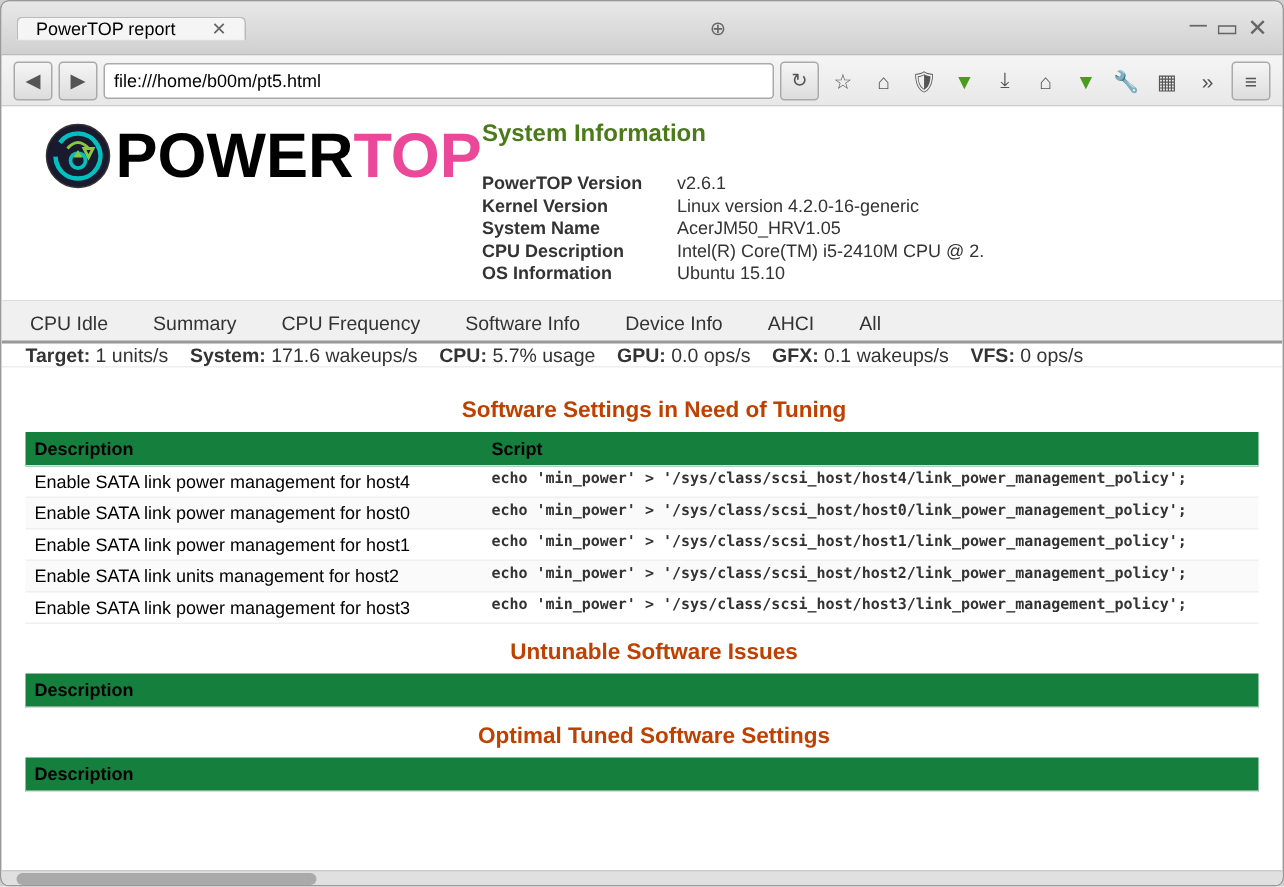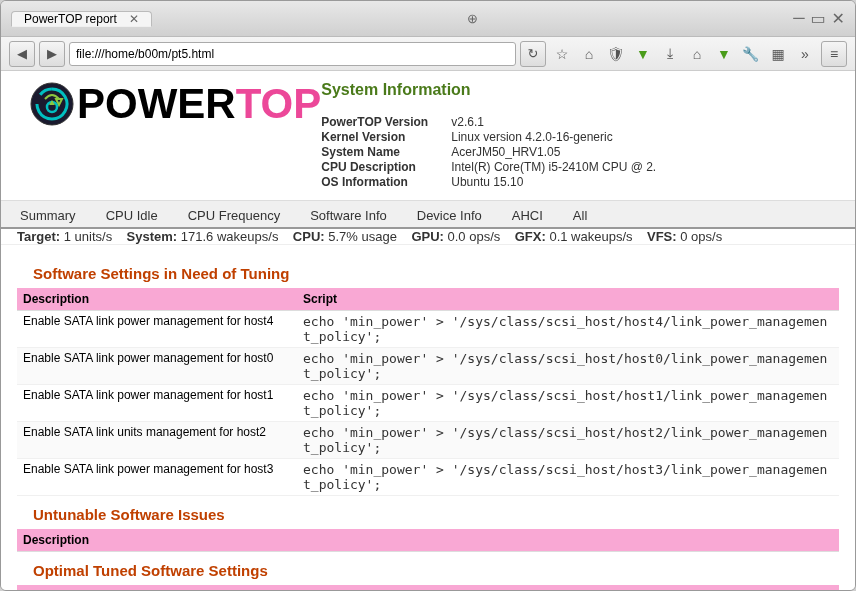--- a/index.html
+++ b/index.html
@@ -29,21 +29,21 @@
     }
     .tab {
       background: #f5f5f5;
       border: 1px solid #bbb;
       border-bottom: 1px solid #f0f0f0;
       border-radius: 4px 4px 0 0;
       padding: 4px 12px;
       font-size: 12px;
       display: flex;
       align-items: center;
-      gap: 12px;
+      gap: 24px;
       height: 16px;
     }
     .tab-close {
       color: #666;
       font-size: 12px;
       cursor: pointer;
     }
     .browser-icon {
       margin-left: auto;
       color: #666;
@@ -190,44 +190,45 @@
     .main-content {
       padding: 10px 16px;
       flex: 1;
     }
 
     .section-title {
       font-size: 15px;
       font-weight: bold;
       color: #c04000;
       margin: 10px 0 6px 16px;
+      text-align: center;
     }
 
     .data-table {
       width: 100%;
       border-collapse: collapse;
       font-size: 12px;
       margin-bottom: 8px;
     }
     .data-table th {
       text-align: left;
       font-weight: bold;
       padding: 4px 6px;
       border-bottom: 1px solid #ddd;
-      background: #f9a8d4;
+      background: #15803d;
     }
     .data-table td {
       padding: 3px 6px;
       border-bottom: 1px solid #f0f0f0;
       vertical-align: top;
     }
     .data-table tr:nth-child(even) { background: #fafafa; }
 
     .desc-col { min-width: 280px; max-width: 300px; }
-    .script-col { font-family: monospace; font-size: 13px; color: #333; word-break: break-all; }
+    .script-col { font-family: monospace; font-size: 10px; color: #333; word-break: break-all; font-weight: bold; }
 
     
     .scrollbar-area {
       height: 10px;
       background: #e0e0e0;
       border-top: 1px solid #ccc;
       position: relative;
     }
     .scrollbar-thumb {
       height: 8px;
@@ -320,22 +321,22 @@
           </div>
           <div class="sys-info-row">
             <span class="sys-info-label">OS Information</span>
             <span class="sys-info-value">Ubuntu 15.10</span>
           </div>
         </div>
       </div>
     </div>
 
     <div class="nav-tabs">
+      <div class="nav-tab">CPU Idle</div>
       <div class="nav-tab">Summary</div>
-      <div class="nav-tab">CPU Idle</div>
       <div class="nav-tab">CPU Frequency</div>
       <div class="nav-tab">Software Info</div>
       <div class="nav-tab">Device Info</div>
       <div class="nav-tab">AHCI</div>
       <div class="nav-tab">All</div>
     </div>
 
     <div class="stats-bar">
       <strong>Target:</strong>
       <span>1 units/s</span>

